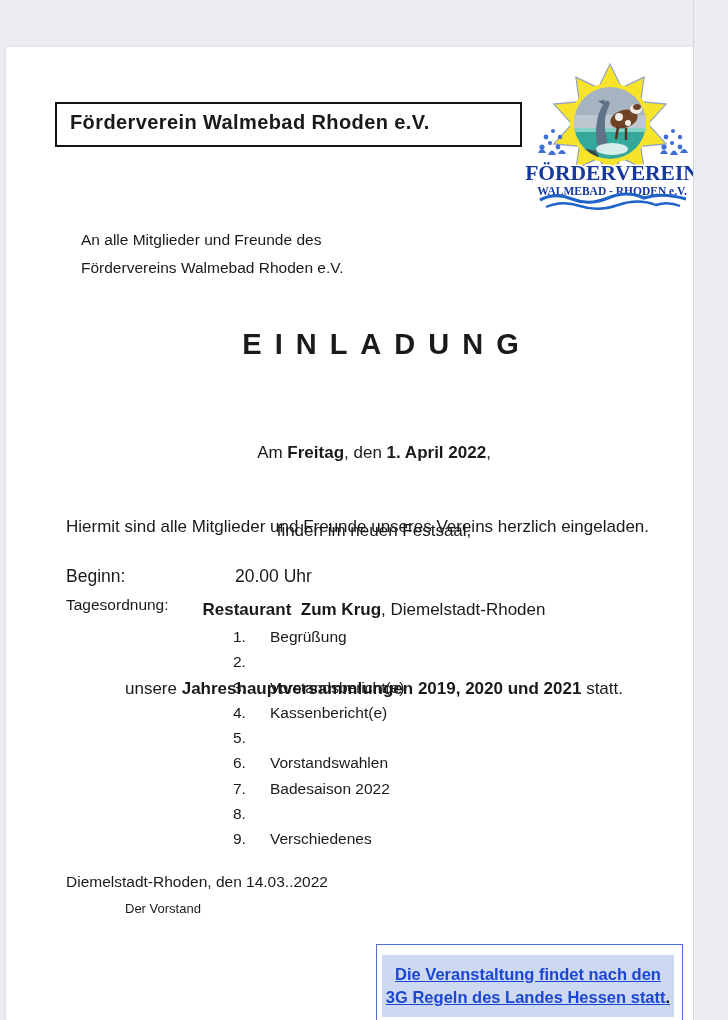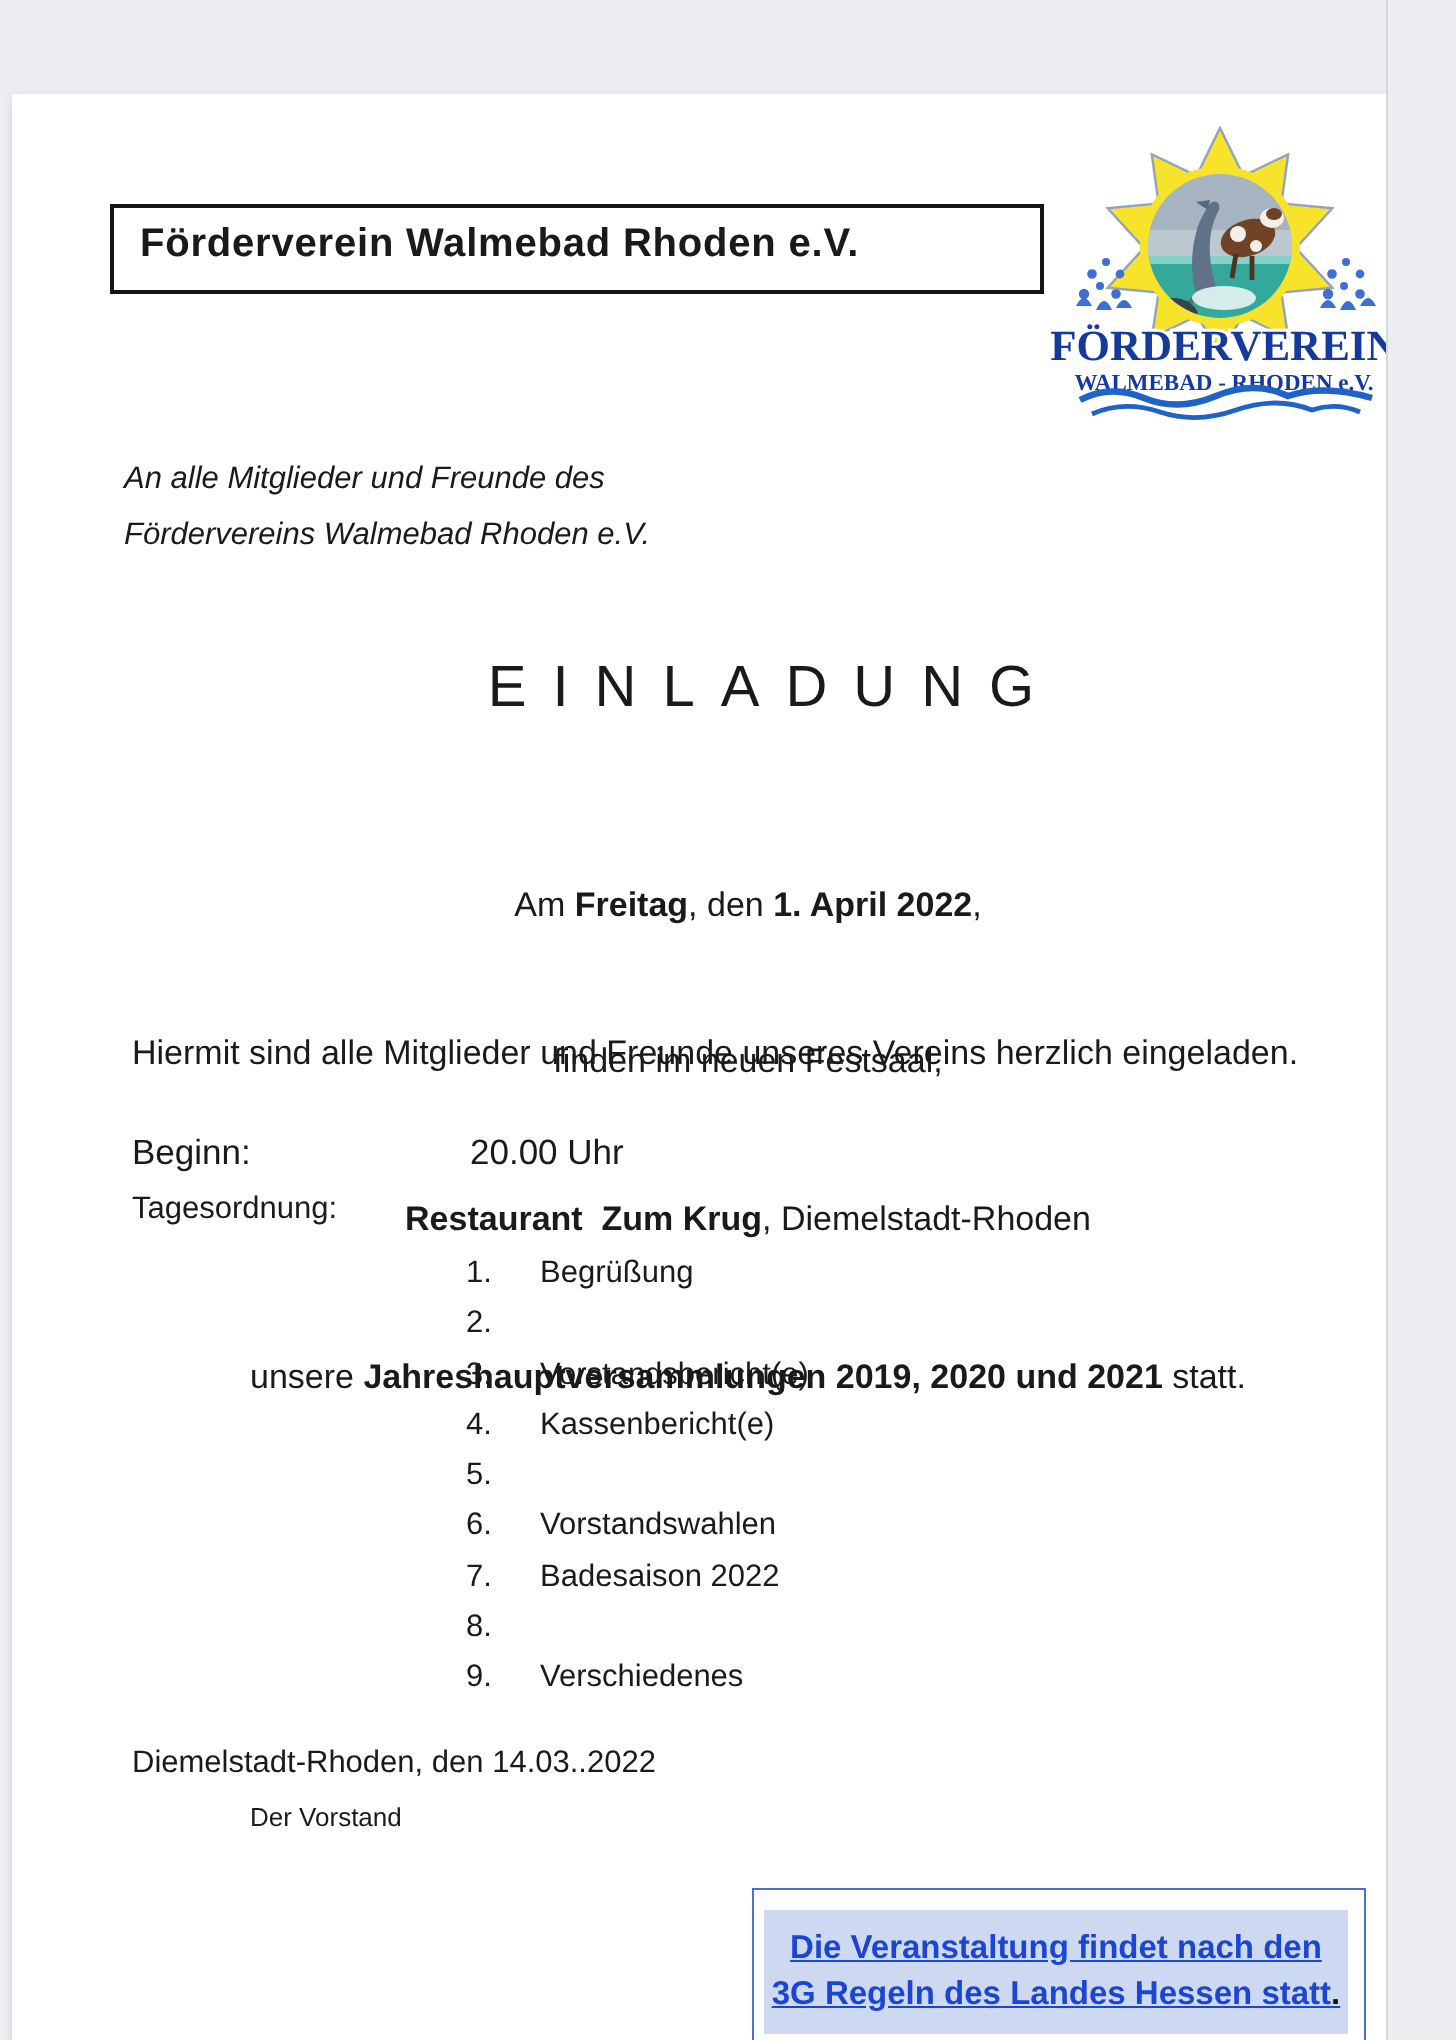--- a/index.html
+++ b/index.html
@@ -27,26 +27,26 @@
     box-sizing:border-box;
     display:flex; align-items:flex-start;
   }
   .org-box .org-title {
     font-size:20px; font-weight:bold; letter-spacing:.4px;
     padding:7px 0 0 13px; white-space:nowrap;
   }
   .logo { left:518px; top:10px; width:178px; height:154px; }
 
   
-  .salutation { left:56px; top:179px; font-size:15.5px; line-height:28px;font-style:italic; }
+  .salutation { left:75px; top:179px; font-size:15.5px; line-height:28px; }
 
   
   .centerwrap { left:56px; width:624px; text-align:center; }
   .invitation-title {
-    top:281px; font-size:29px; font-weight:normal; letter-spacing:13px;
+    top:281px; font-size:29px; font-weight:bold; letter-spacing:13px;
     padding-left:13px; 
   }
   .invite-block { top:340px; font-size:17px; line-height:26.3px; white-space:pre-wrap; }
   .invite-block b { font-weight:bold; }
 
   .hiermit { left:60px; top:470px; font-size:17px; }
 
   .begin-row { left:60px; top:519px; font-size:17.5px; font-weight:normal; }
   .begin-row .begin-time { position:absolute; left:169px; top:0; white-space:nowrap; }
   .agenda-label { left:60px; top:549px; font-size:15.5px; }

